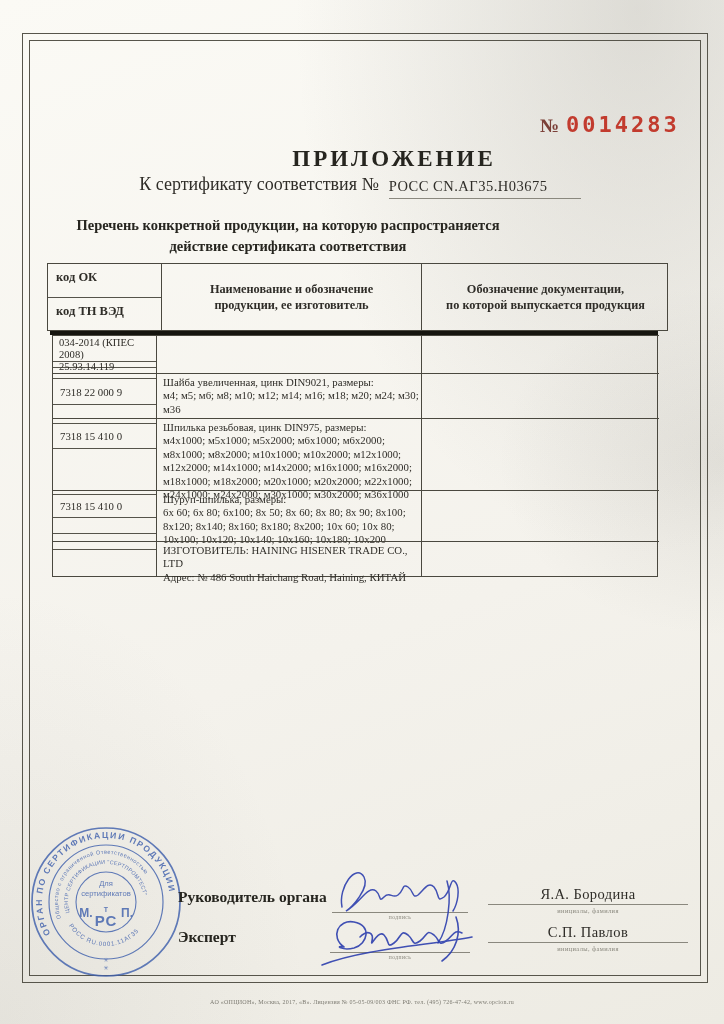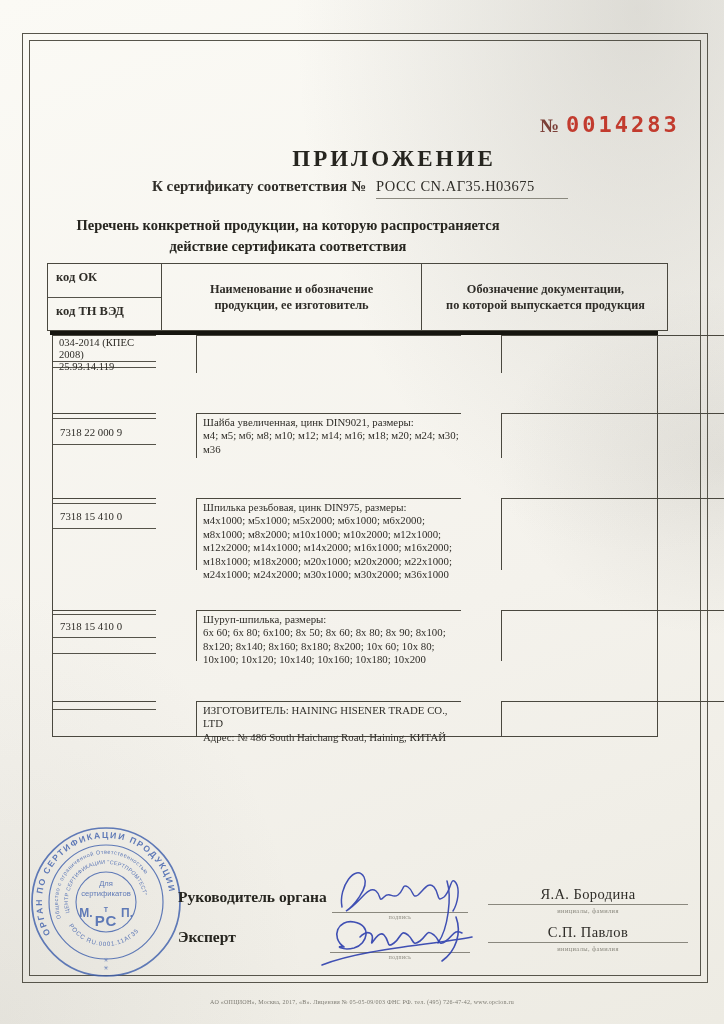--- a/index.html
+++ b/index.html
@@ -12,29 +12,29 @@
       radial-gradient(ellipse at 0% 100%, rgba(140,138,130,.12), transparent 30%),
       linear-gradient(160deg,#fbfaf5 0%,#f4f2ec 60%,#edebe3 100%);
   }
   .abs{position:absolute;}
   .frame{border:1.4px solid #57554b;}
   .frame-inner{border:1px solid #57554b;}
   .hdr-line1{font-weight:bold;font-size:21px;letter-spacing:6px;text-align:center;color:#26251f;}
   .hdr-line2{font-weight:bold;font-size:13.6px;letter-spacing:.2px;text-align:center;color:#26251f;}
   .docno{font-family:"DejaVu Sans Mono",monospace;font-weight:bold;font-size:22px;letter-spacing:3px;}
   .title{font-weight:bold;font-size:23px;letter-spacing:3px;text-align:center;color:#26251f;padding-left:32px;}
-  .cert-label{font-weight:bold;font-size:15px;white-space:nowrap;}
+  .cert-label{font-weight:normal;font-size:18px;white-space:nowrap;}
   .cert-value{font-size:14.5px;letter-spacing:.5px;}
   .subtitle{font-weight:bold;font-size:14.5px;text-align:center;line-height:21px;color:#26251f;}
   .thead{display:grid;grid-template-columns:113px 260px 248px;border:1.2px solid #4a483f;box-sizing:border-box;}
   .thead .c{border-left:1px solid #4a483f;display:flex;flex-direction:column;justify-content:center;
     text-align:center;font-weight:bold;font-size:12.3px;line-height:16px;padding:2px 22px;box-sizing:border-box;}
   .thead .c:first-child{border-left:none;padding:0;}
   .code-hdr{font-weight:bold;font-size:12.5px;text-align:left;padding:5px 0 3px 8px;}
-  .tdata{display:grid;grid-template-columns:103px 265px 238px;border:1px solid #4a483f;border-top:none;box-sizing:border-box;background:transparent;gap:40px;}
+  .tdata{display:grid;grid-template-columns:103px 265px 238px;border:1px solid #4a483f;border-top:none;box-sizing:border-box;background:transparent;}
   .td{border-left:1px solid #4a483f;border-top:1px solid #4a483f;box-sizing:border-box;
       font-size:10.8px;line-height:1.24;padding:2px 4px 2px 6px;}
   .td.first{border-left:none;padding:0;}
   .sub{box-sizing:border-box;}
   .sub.line{border-bottom:1px solid #55534a;}
   .codecell{font-size:10.8px;padding:4px 2px 2px 7px;box-sizing:border-box;}
   .names div{white-space:nowrap;}
   .role{font-weight:bold;font-size:15.5px;color:#26251f;}
   .sigline{border-bottom:1px solid #8a887e;}
   .tinylabel{font-size:5.6px;color:#8a887e;text-align:center;letter-spacing:.4px;}

